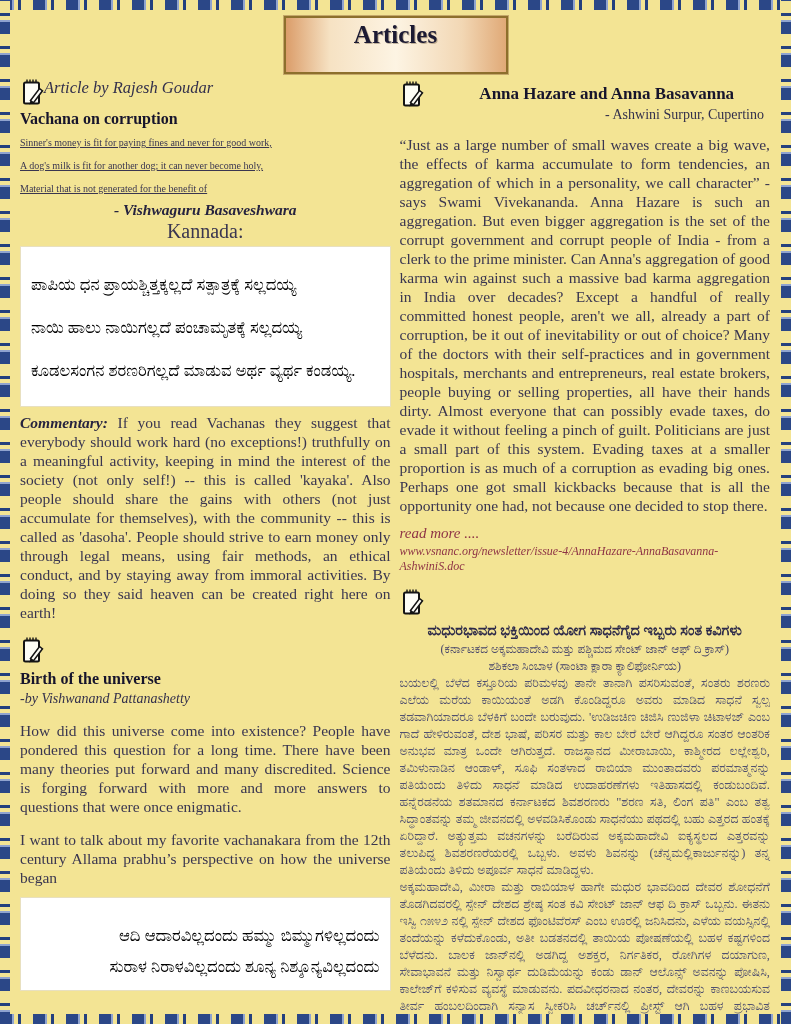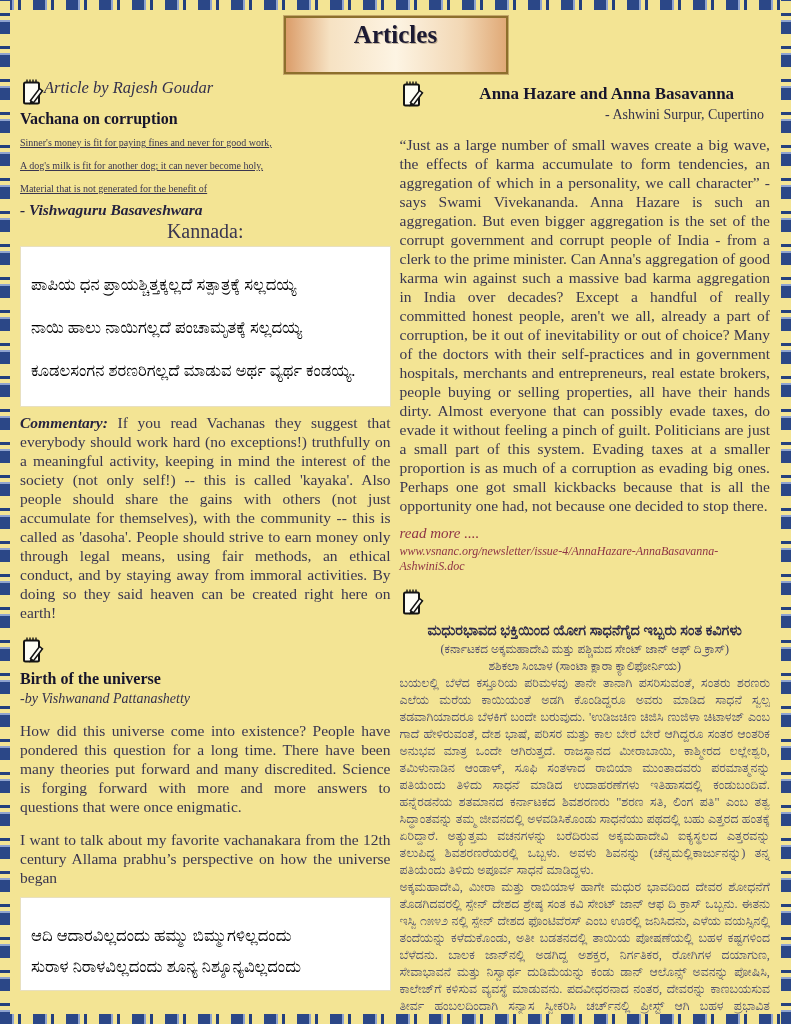--- a/index.html
+++ b/index.html
@@ -42,31 +42,31 @@
   .columns { display:flex; gap:9px; margin-top:2px; }
   .col { width:calc(50% - 5px); color:#3a3650; }
 
   .byline-row { display:flex; align-items:flex-start; gap:0; margin:2px 0 4px 0; }
   .icon { flex:0 0 auto; display:inline-block; }
 
   .it   { font-style:italic; font-size:16.5px; color:#33304c; }
   .h-bold { font-weight:bold; font-size:16px; color:#16142c; margin:2px 0 3px 0; }
   .poem { font-size:10px; line-height:23px;text-decoration:underline; }
   .poem .just { text-align:justify; }
-  .boldit { font-weight:bold; font-style:italic; color:#26233f; }
+  .boldit { font-weight:bold; font-style:italic; color:#26233f;text-align:center; }
   .attrib { font-size:15.5px; margin:1px 0; }
   .center { text-align:center; font-size:20px; margin:1px 0 3px 0; }
 
   .kbox {
     background:#ffffff; border:1px solid #e8e0c0;
     padding:28px 10px 2px 10px; margin:2px 0 6px 0; color:#000;
     font-size:16.5px;
   }
   .kbox1 .kline { margin-bottom:23px; }
-  .kbox2 .kline { margin-bottom:11px; }
+  .kbox2 .kline { margin-bottom:11px;text-align:right; }
 
   p.just { text-align:justify; font-size:15.5px; line-height:19px; }
   .commentary { margin:6px 0 14px 0; }
 
   .gap8 { height:8px; } .gap14 { height:14px; }
 
   .readmore { margin-top:10px; }
   .rm  { font-style:italic; font-size:15px; color:#8e3345; }
   .url { font-style:italic; font-size:12px; color:#8e3345; margin-top:2px; }
 

